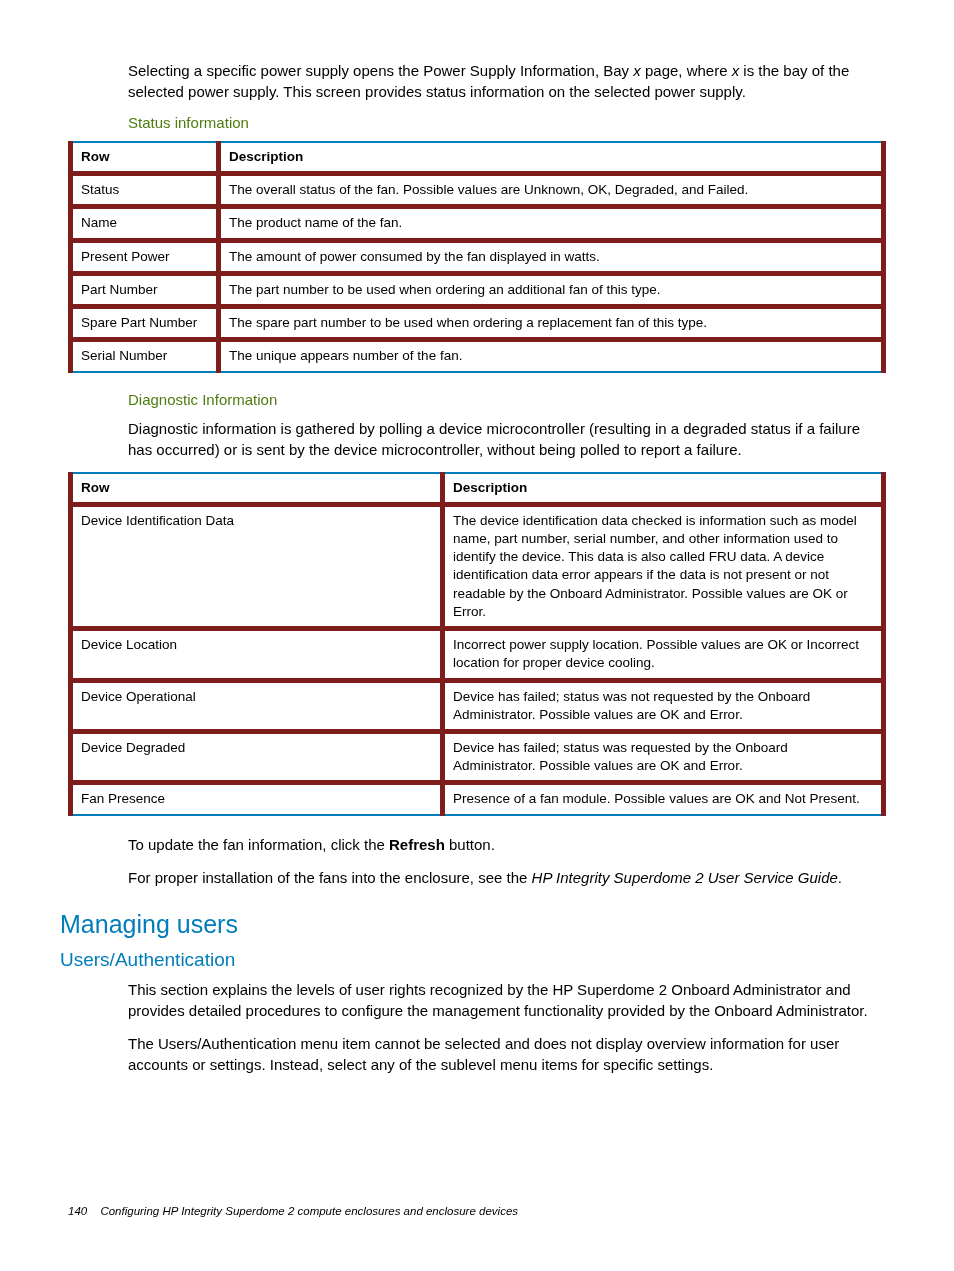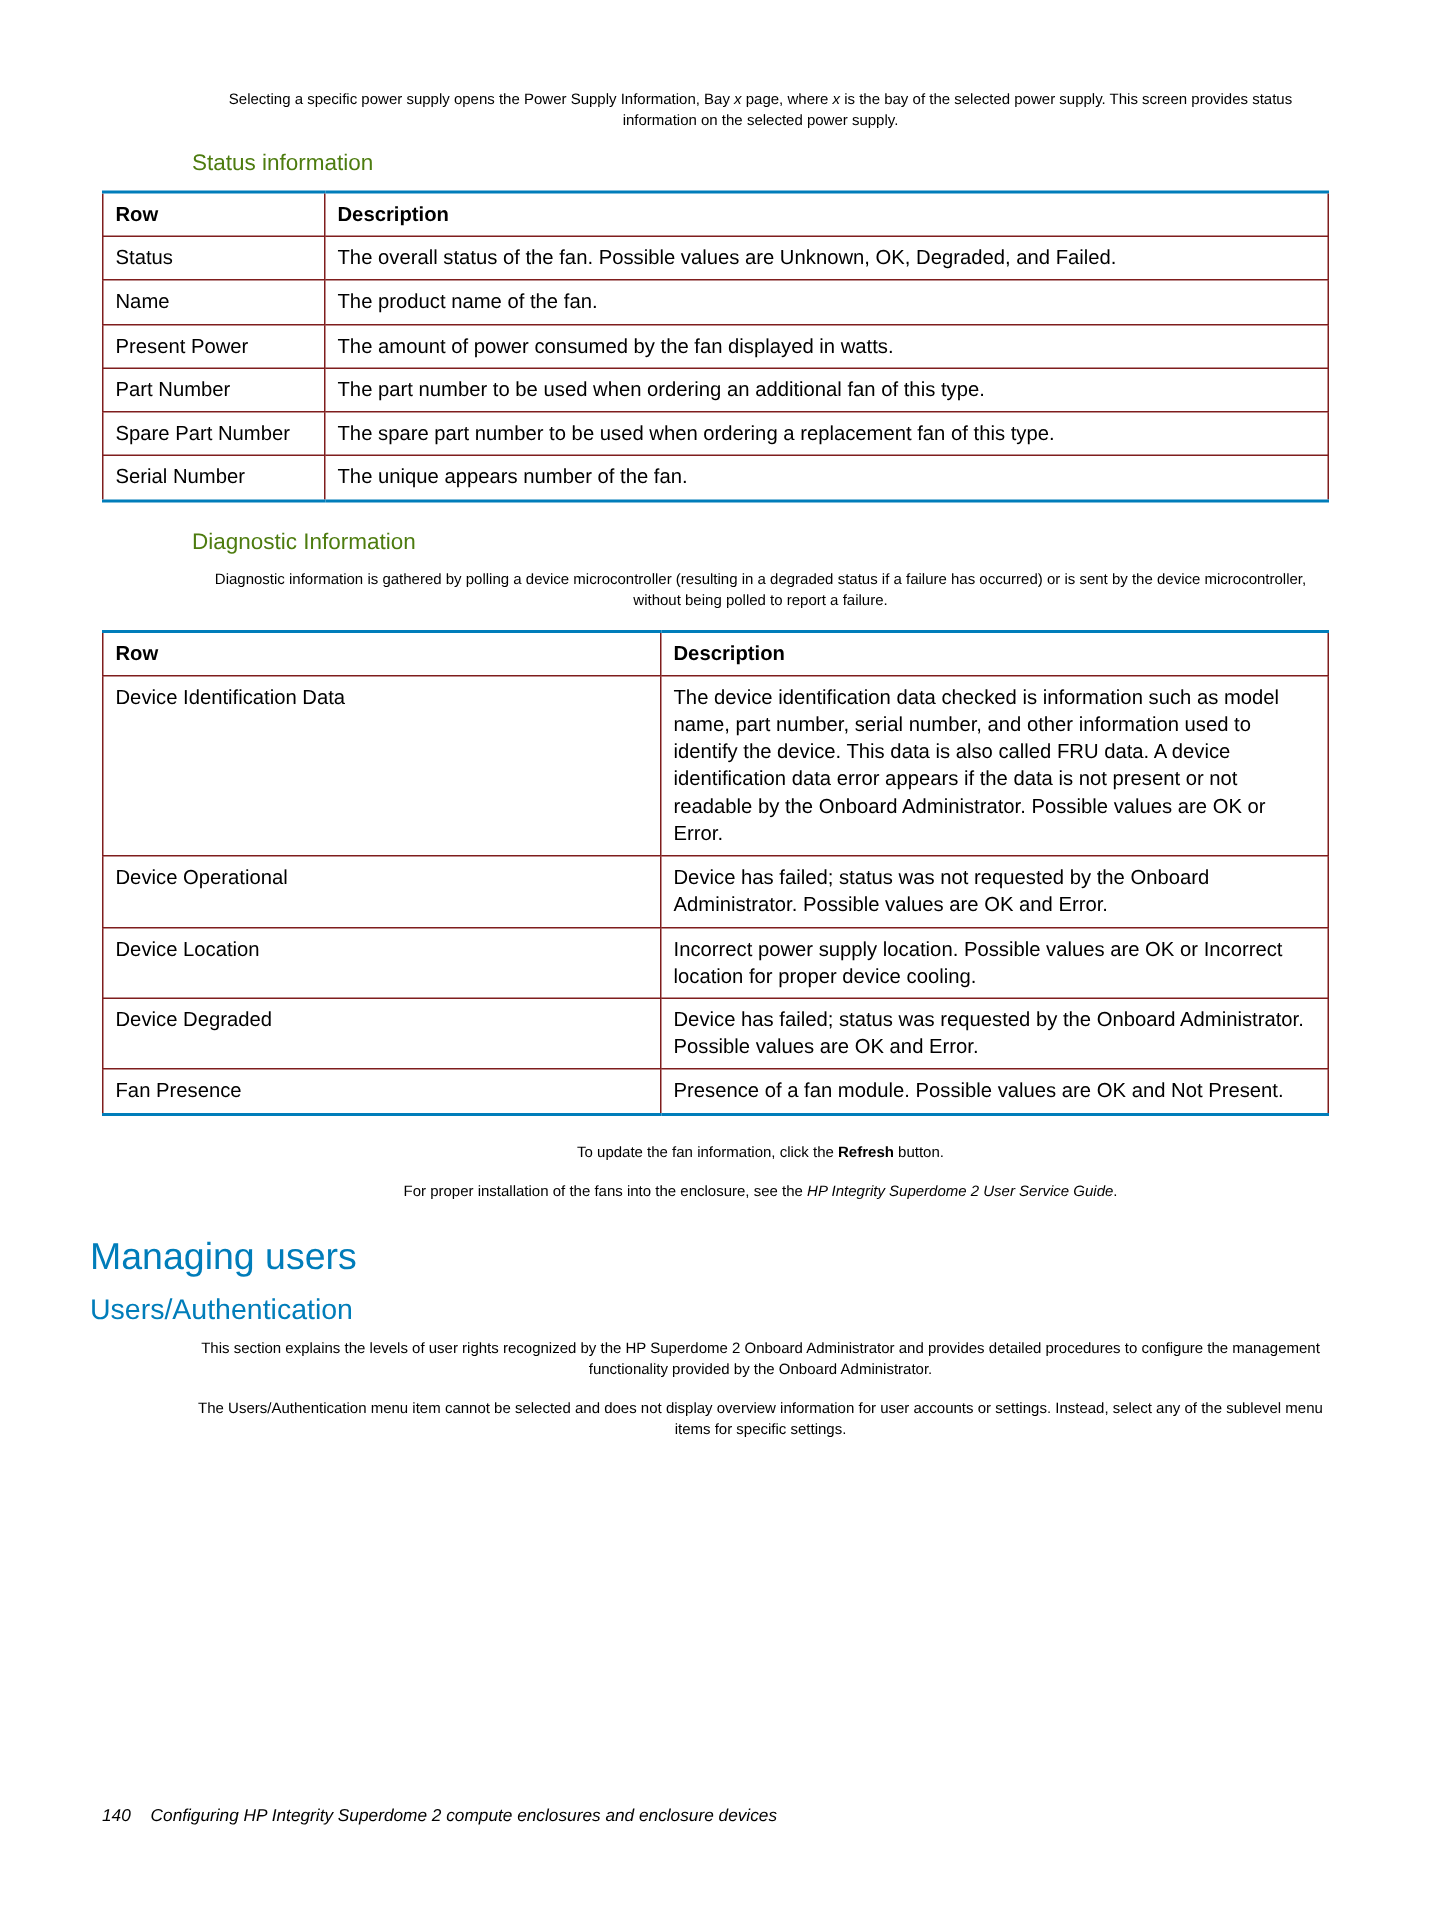--- a/index.html
+++ b/index.html
@@ -6,43 +6,42 @@
   body {
     font-family: Arial, Helvetica, sans-serif;
     width: 954px;
     height: 1271px;
     background: #fff;
     color: #000;
     position: relative;
     padding: 60px 68px 0 68px;
   }
   .body-text {
-    font-size: 10px;
+    font-size: 15px;
     line-height: 1.4;
     margin-left: 60px;
     margin-bottom: 12px;
-    text-align: center;
   }
   .body-text .italic { font-style: italic; }
   .body-text .bold { font-weight: bold; }
   .subhead-blue {
     color: #4d7c0f;
     font-size: 15px;
     margin-left: 60px;
     margin-bottom: 10px;
     margin-top: 6px;
   }
   table {
     border-collapse: collapse;
     width: 100%;
     margin-bottom: 18px;
     font-size: 13.5px;
   }
   table th, table td {
-    border: 1px solid #7f1d1d;
+    border: 5px solid #7f1d1d;
     padding: 5px 8px;
     text-align: left;
     vertical-align: top;
     line-height: 1.35;
   }
   table th {
     font-weight: bold;
     border-top: 2px solid #007dba;
   }
   table tr:last-child td {
@@ -126,26 +125,26 @@
     <th class="col-narrow-2">Row</th>
     <th>Description</th>
   </tr>
     </thead>
   <tbody>
       <tr>
       <td>Device Identification Data</td>
       <td>The device identification data checked is information such as model name, part number, serial number, and other information used to identify the device. This data is also called FRU data. A device identification data error appears if the data is not present or not readable by the Onboard Administrator. Possible values are OK or Error.</td>
     </tr>
       <tr>
+      <td>Device Location</td>
+      <td>Incorrect power supply location. Possible values are OK or Incorrect location for proper device cooling.</td>
+    </tr>
+      <tr>
       <td>Device Operational</td>
       <td>Device has failed; status was not requested by the Onboard Administrator. Possible values are OK and Error.</td>
-    </tr>
-      <tr>
-      <td>Device Location</td>
-      <td>Incorrect power supply location. Possible values are OK or Incorrect location for proper device cooling.</td>
     </tr>
       <tr>
       <td>Device Degraded</td>
       <td>Device has failed; status was requested by the Onboard Administrator. Possible values are OK and Error.</td>
     </tr>
       <tr>
       <td>Fan Presence</td>
       <td>Presence of a fan module. Possible values are OK and Not Present.</td>
     </tr>
     </tbody>

